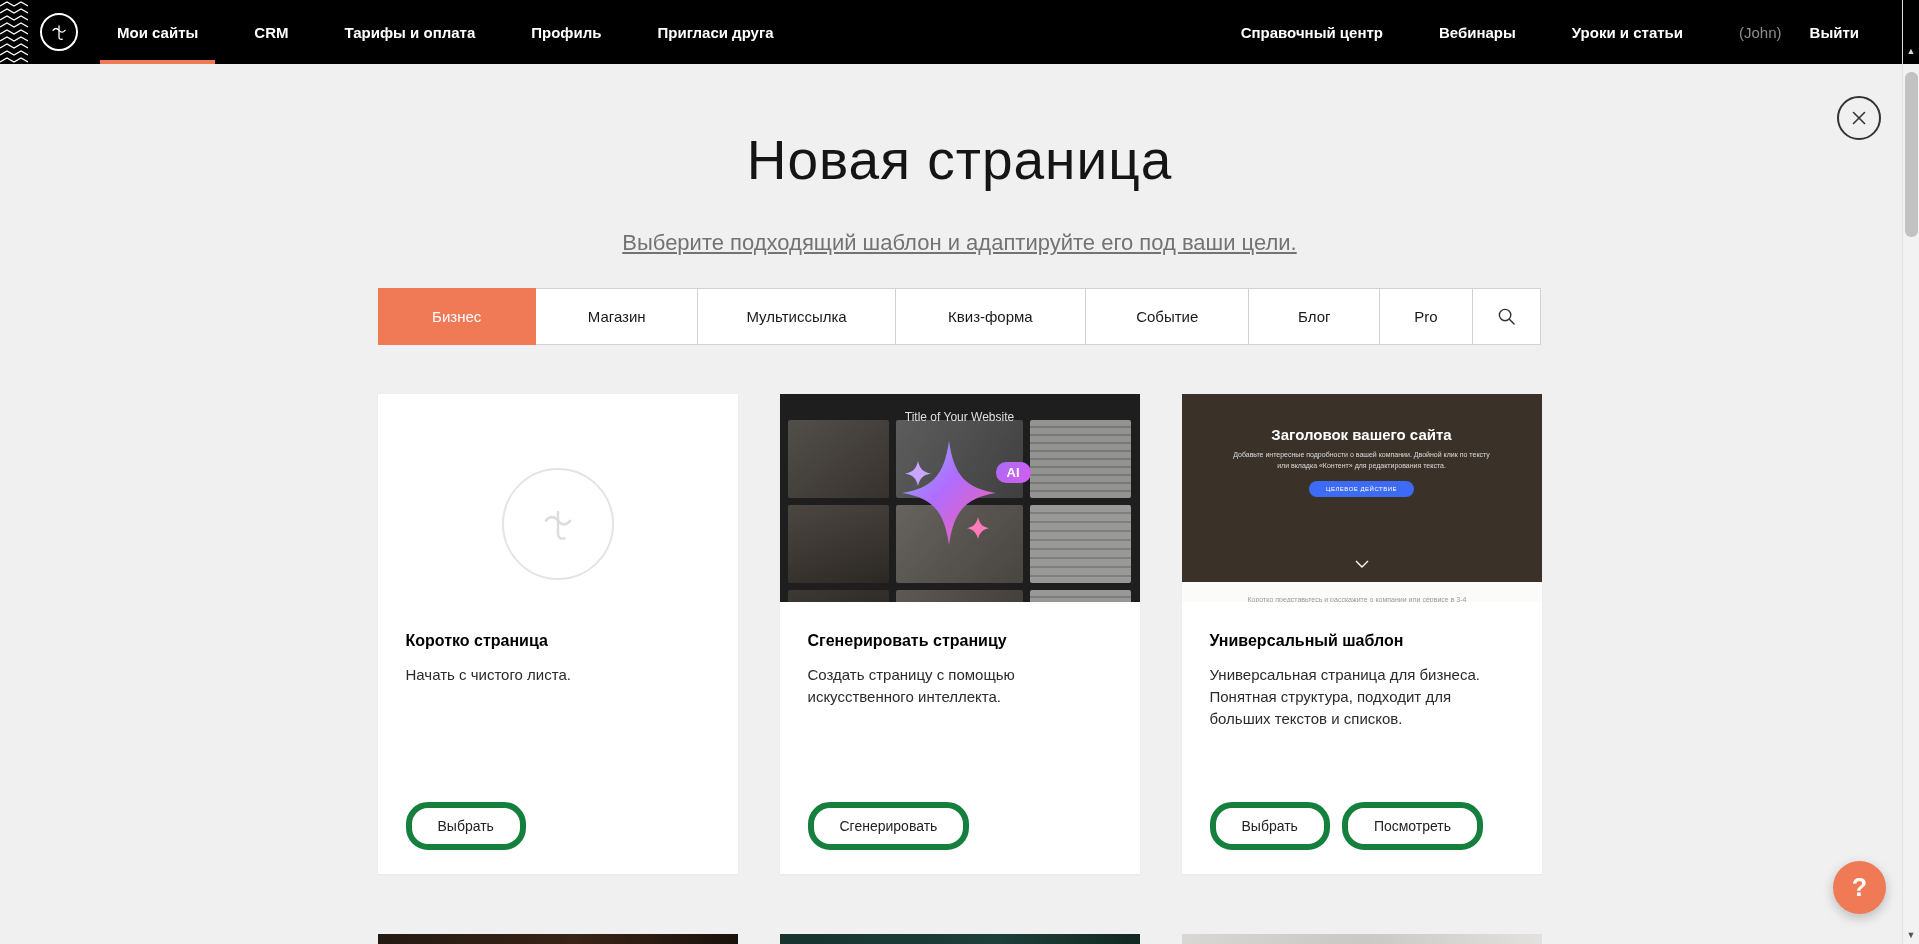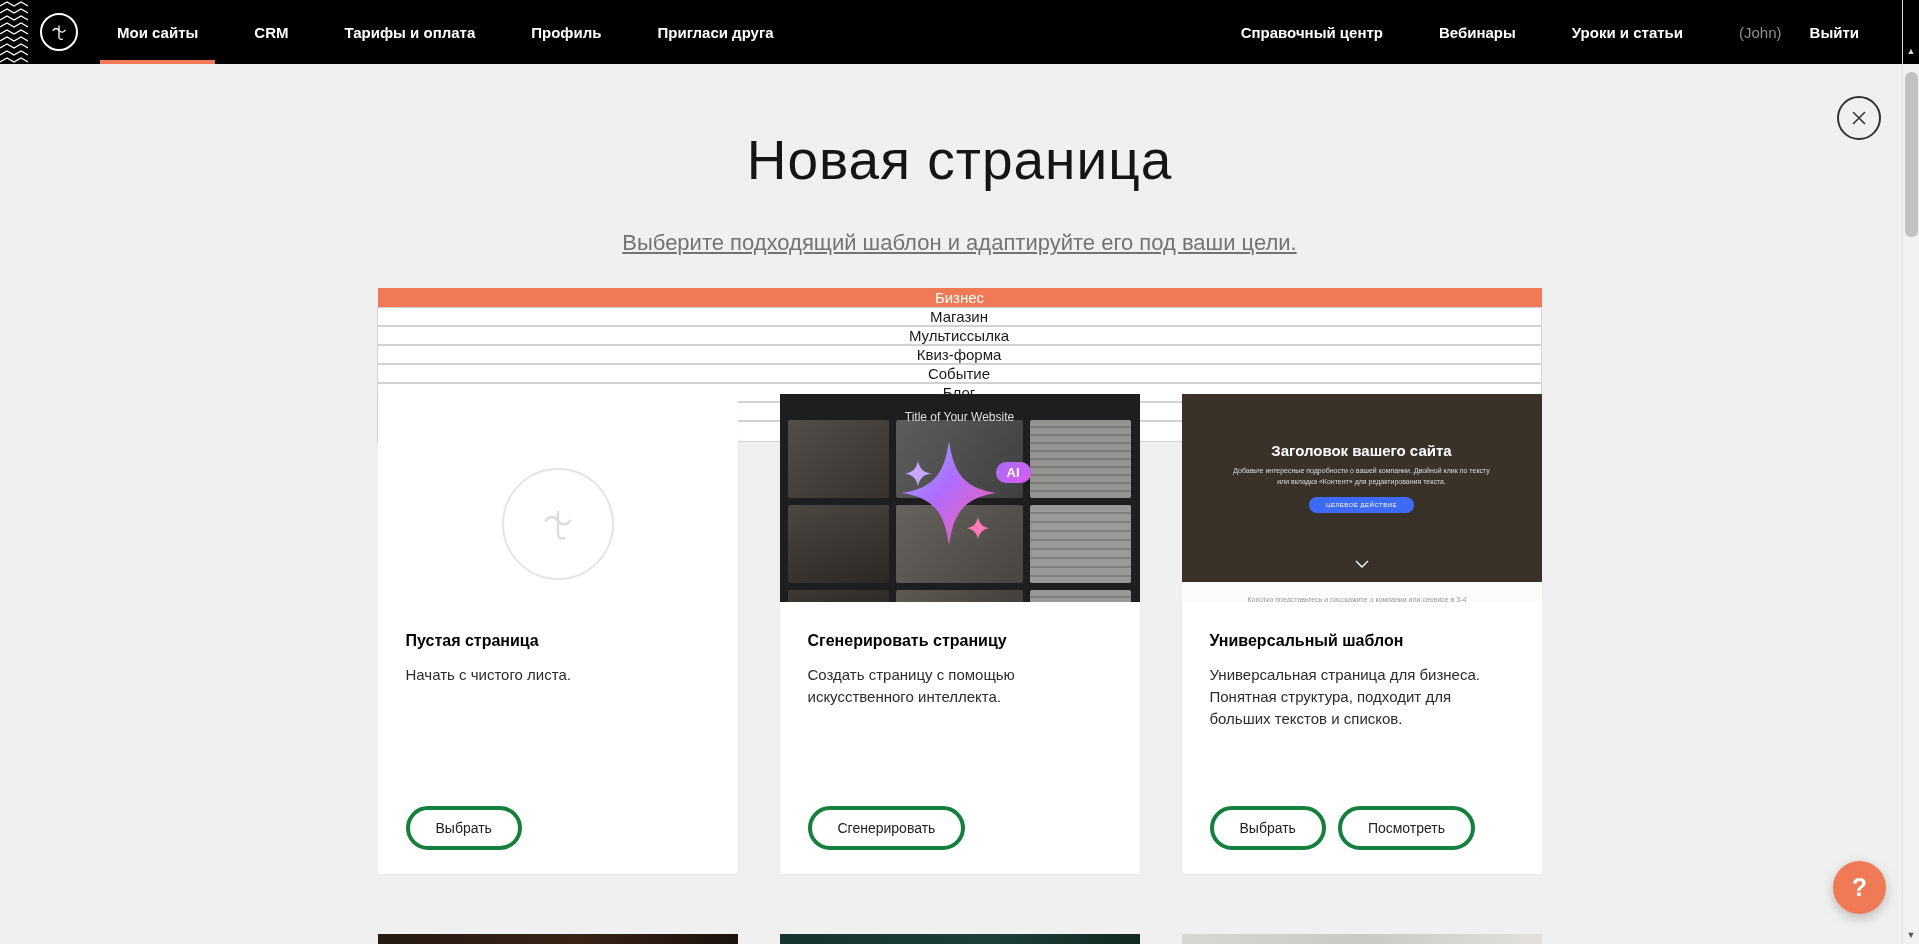--- a/index.html
+++ b/index.html
@@ -24,35 +24,35 @@
   
   .close-btn { position:absolute; top:96px; right:38px; width:44px; height:44px; border-radius:50%;
                border:2px solid #333; background:transparent; color:#333; font-size:17px; line-height:40px;
                text-align:center; cursor:pointer; z-index:4; display:flex; align-items:center; justify-content:center; }
   .page-title { position:absolute; top:128px; left:0; width:100%; text-align:center;
                 font-size:55px; font-weight:300; letter-spacing:1px; color:#151515; }
   .page-subtitle { position:absolute; top:230px; left:0; width:100%; text-align:center;
                    font-size:22px; font-weight:400; color:#737373;text-decoration:underline; }
 
   
-  .tabs { position:absolute; top:288px; left:50%; transform:translateX(-50%); width:1164px; height:57px; display:flex;flex-direction:column; }
+  .tabs { position:absolute; top:288px; left:50%; transform:translateX(-50%); width:1164px; height:57px; display:flex; }
   .tab { border:1px solid #d2d2d2; margin-left:-1px; background:#fff; display:flex; align-items:center;
          justify-content:center; font-size:15px; color:#1a1a1a; cursor:pointer; white-space:nowrap; }
   .tab:first-child { margin-left:0; }
   .tab.active { background:var(--accent); border-color:var(--accent); color:#fff; z-index:1; }
 
   
   .cards { position:absolute; top:394px; left:50%; transform:translateX(-50%); width:1164px; display:flex; gap:42px; }
   .card { position:relative; width:360px; height:480px; background:#fff; box-shadow:0 1px 2px rgba(0,0,0,.04); cursor:pointer; }
   .card-preview { position:relative; width:100%; height:208px; overflow:hidden; }
   .card-body { padding:30px 28px 0; }
   .card-title { font-size:16px; font-weight:700; color:#000; margin-bottom:14px; }
   .card-desc { font-size:15px; color:#2b2b2b; line-height:1.45; }
   .card-actions { position:absolute; left:28px; bottom:24px; display:flex; gap:12px; }
-  .pill-btn { padding:10px 26px; border:4px solid #15803d; border-radius:22px; background:#fff;
+  .pill-btn { padding:10px 26px; border:6px solid #15803d; border-radius:22px; background:#fff;
               font-size:14px; color:#222; cursor:pointer; font-family:inherit; }
 
   
   .watermark { position:absolute; top:74px; left:50%; transform:translateX(-50%); width:112px; height:112px;
                border:2px solid #e4e4e4; border-radius:50%; display:flex; align-items:center; justify-content:center; }
 
   
   .collage-bg { position:absolute; inset:0; background:#262626; display:grid;
                 grid-template-columns:1fr 1.25fr 1fr; grid-auto-rows:78px; gap:7px; padding:26px 8px 0; }
   .collage-bg > div { border-radius:2px; }
@@ -70,21 +70,21 @@
                    font-size:12px; color:rgba(255,255,255,.85); }
   .sparkle { position:absolute; top:50%; left:47%; transform:translate(-50%,-50%); }
   .ai-badge { position:absolute; top:68px; left:216px; padding:3px 11px; border-radius:10px;
               background:linear-gradient(135deg,#a86cf5,#d75cf0); color:#fff; font-size:13px; font-weight:700; }
 
   
   .hero { position:relative; height:188px; text-align:center; overflow:hidden;
           background:linear-gradient(180deg, rgba(0,0,0,.15), rgba(0,0,0,.55)),
                      linear-gradient(115deg,#a6968а 0%, #8a7a6d 18%, #5a4d41 48%, #2b241d 78%, #17120e 100%);
           background-color:#3a3129; }
-  .hero-title { padding-top:48px; font-size:15px; font-weight:700; color:#fff; }
+  .hero-title { padding-top:32px; font-size:15px; font-weight:700; color:#fff; }
   .hero-sub { width:72%; margin:7px auto 0; font-size:7px; line-height:1.5; color:rgba(255,255,255,.8); }
   .hero-cta { margin-top:10px; background:#3d6bf5; color:#fff; border:none; border-radius:9px;
               font-size:6px; letter-spacing:.5px; padding:5px 17px; font-family:inherit; }
   .hero-chevron { position:absolute; bottom:10px; left:50%; transform:translateX(-50%); }
   .hero-body { height:72px; background:#fbfbfa; font-size:7px; color:#999; line-height:1.55;
                padding:13px 66px 0; text-align:left; }
 
   
   .partial-row { position:absolute; top:934px; left:50%; transform:translateX(-50%); width:1164px; display:flex; gap:42px; }
   .partial-card { width:360px; height:10px; }
@@ -188,21 +188,21 @@
         <div class="watermark">
           <svg width="44" height="44" viewBox="0 0 40 40">
             <g fill="none" stroke="#dcdcdc" stroke-width="2.2" stroke-linecap="round">
               <path d="M20 9 V29 c0 3.5 2.5 5 6 4"></path>
               <path d="M9 17 c3.5 -4.5 7.5 -4.5 11 0 c3.5 4.5 7.5 4.5 11 0"></path>
             </g>
           </svg>
         </div>
       </div>
       <div class="card-body">
-        <div class="card-title">Пустая страница</div>
+        <div class="card-title">Коротко страница</div>
         <div class="card-desc">Начать с чистого листа.</div>
       </div>
       <div class="card-actions">
         <button class="pill-btn">Выбрать</button>
       </div>
     </div>
 
     <div class="card">
       <div class="card-preview">
         <div class="collage-bg">

